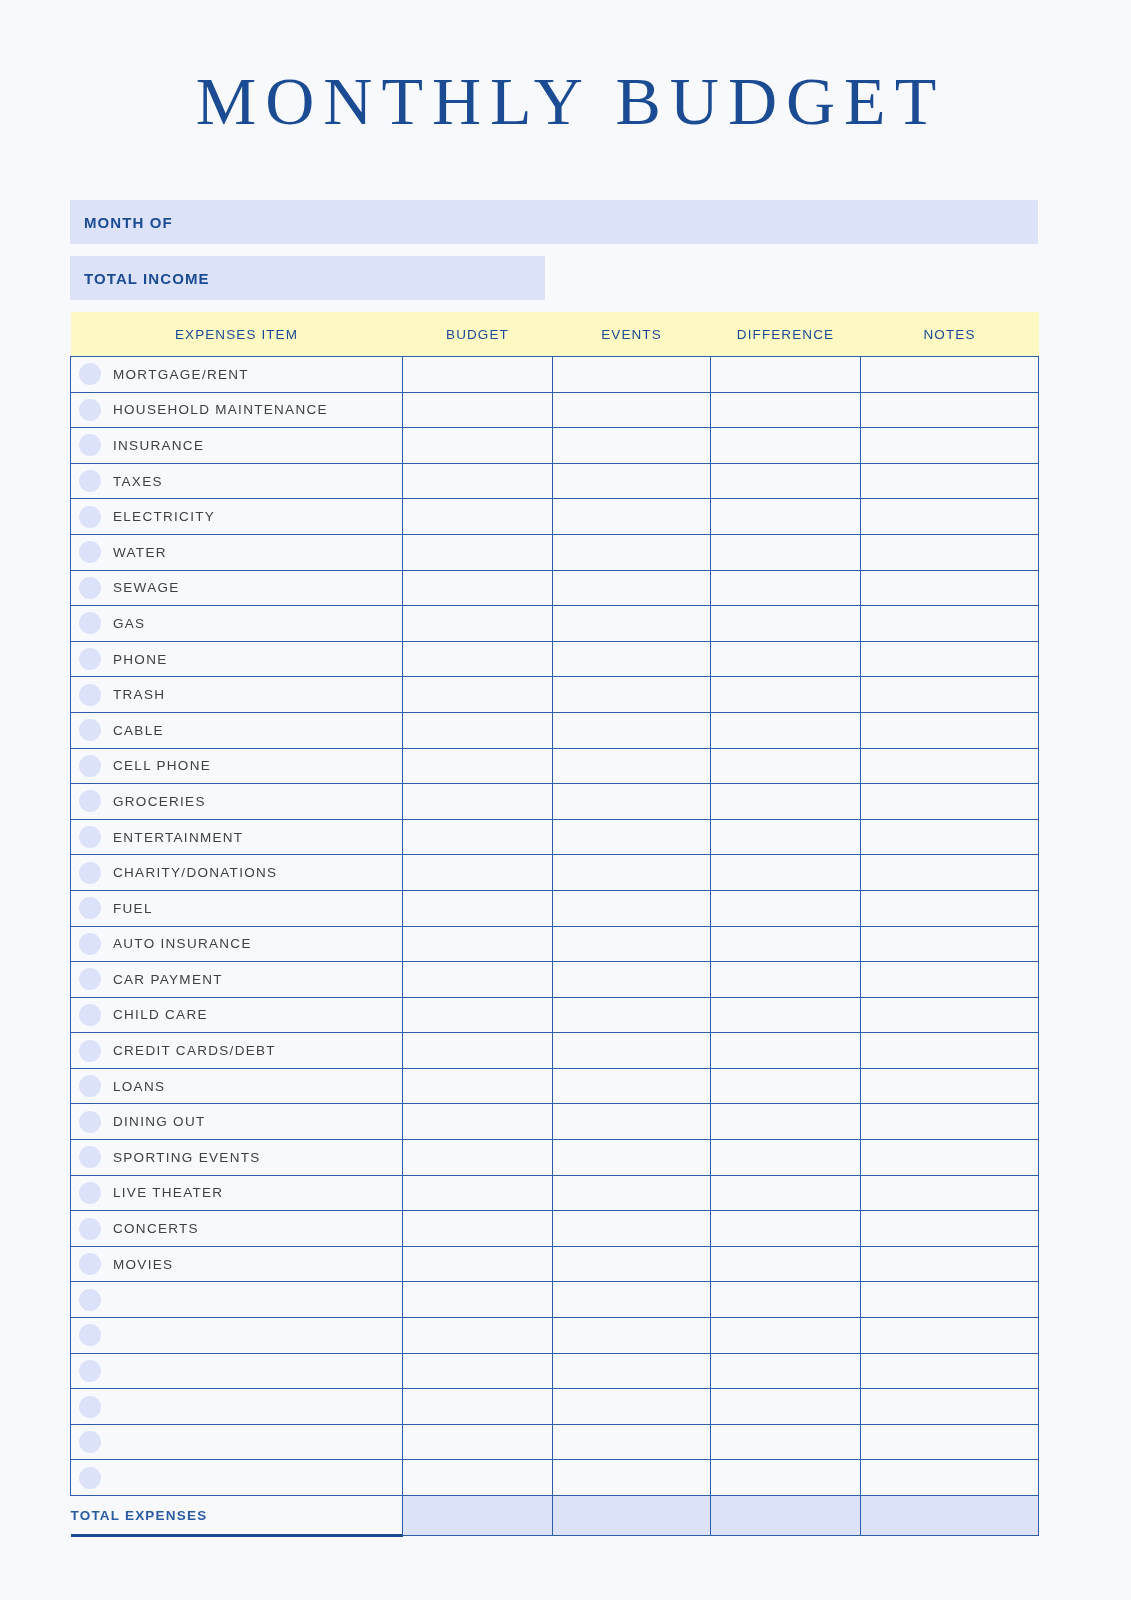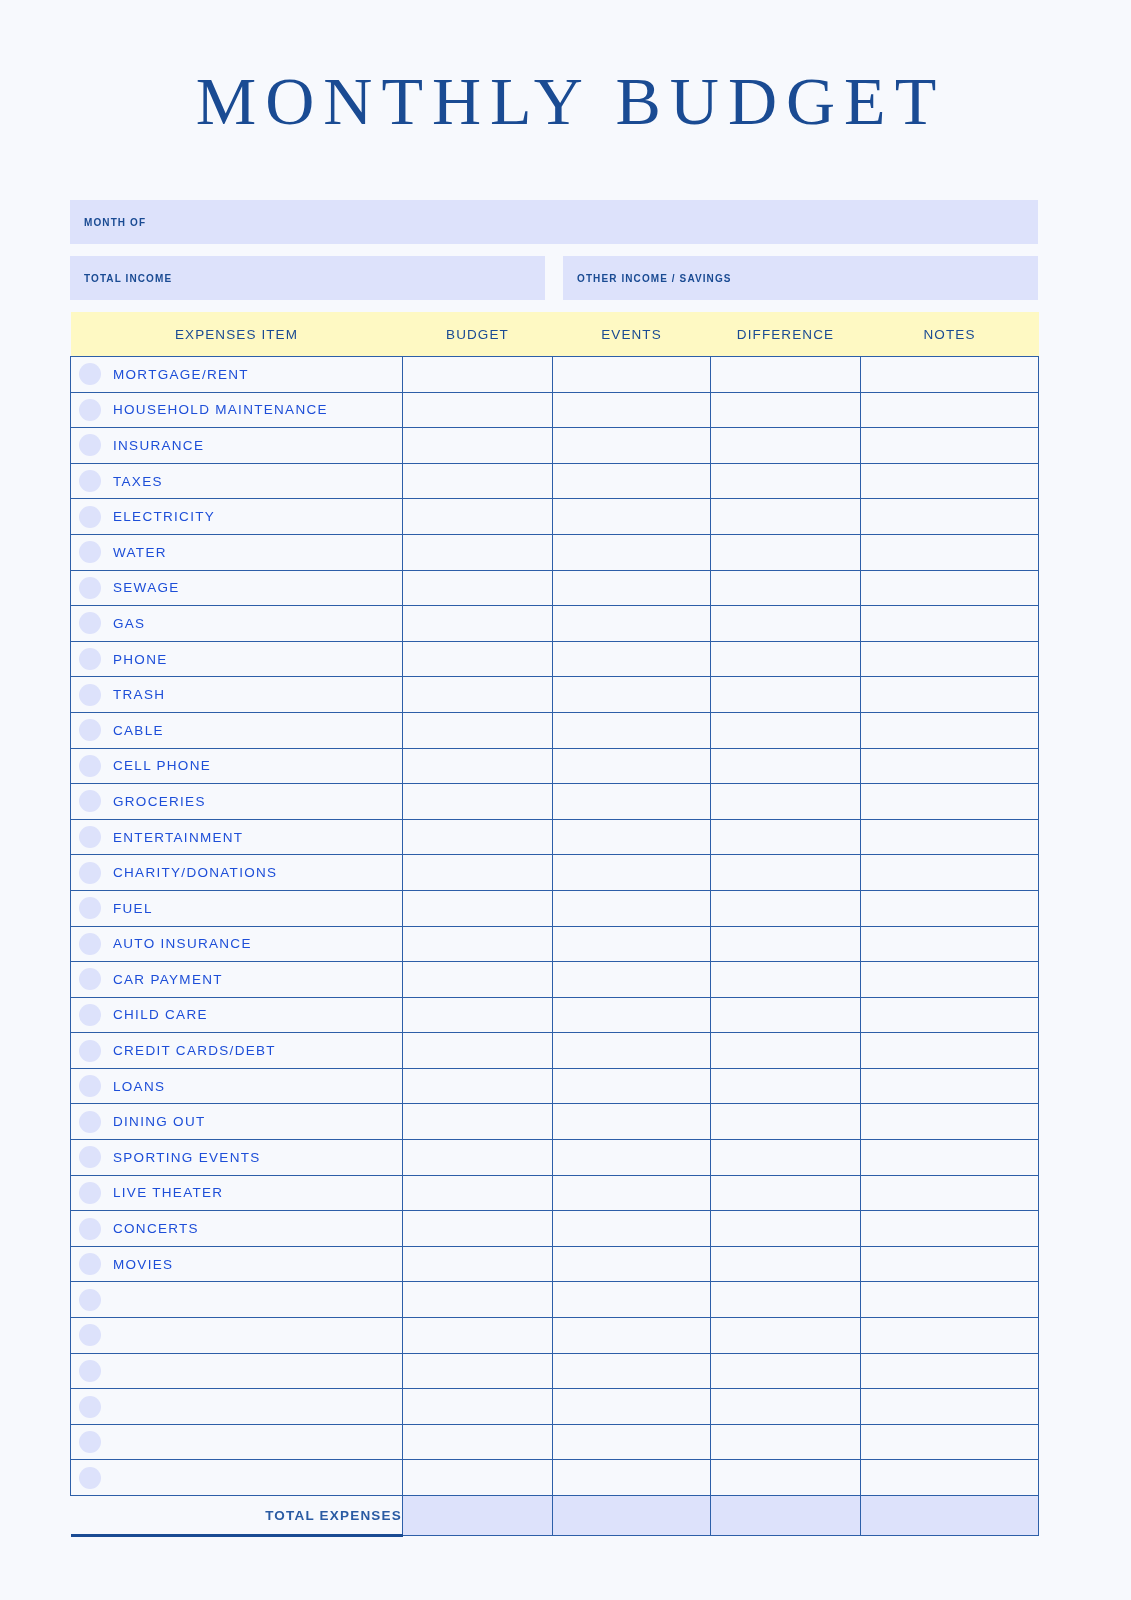--- a/index.html
+++ b/index.html
@@ -38,21 +38,21 @@
     top: 200px;
     width: 968px;
   }
   .bar {
     background: #dde2fb;
     height: 44px;
     display: flex;
     align-items: center;
     padding-left: 14px;
     box-sizing: border-box;
-    font-size: 10px;
+    font-size: 15px;
     font-weight: bold;
     letter-spacing: 1.1px;
     color: #1a4b93;
   }
   .row-two {
     display: flex;
     gap: 18px;
     margin-top: 12px;
   }
   .row-two .bar {
@@ -104,35 +104,35 @@
     width: 22px;
     height: 22px;
     border-radius: 50%;
     background: #dde2fb;
     flex: 0 0 22px;
     margin-right: 12px;
   }
   .item-label {
     font-size: 13.5px;
     letter-spacing: 1.3px;
-    color: #1d4ed8;
+    color: #404040;
     white-space: nowrap;
   }
   tbody tr:first-child td { border-top: 1px solid #2d5fa8; }
   .total-row td {
     background: #dde2fb;
     height: 38px;
     border-bottom: 1px solid #2d5fa8;
   }
   .total-row td:first-child {
     background: transparent;
     border-left: none;
     border-right: none;
     border-bottom: 3px solid #1a4b93;
-    text-align: right;
+    text-align: left;
     font-weight: bold;
     font-size: 13.5px;
     letter-spacing: 1.2px;
   }
   .total-row td.totalcell {
     border-right: 1px solid #2d5fa8;
   }
   .total-row td.totalcell.first { border-left: 1px solid #2d5fa8; }
 </style>
 </head>
@@ -144,23 +144,20 @@
 
   <div class="sheet">
 
     <div class="bar">
       <span>MONTH OF</span>
     </div>
 
     <div class="row-two">
       <div class="bar">
         <span>TOTAL  INCOME</span>
-      </div>
-      <div class="bar">
-        <span>OTHER INCOME / SAVINGS</span>
       </div>
     </div>
 
     <table>
       <colgroup>
         <col class="col-item">
         <col class="col-budget">
         <col class="col-actual">
         <col class="col-diff">
         <col class="col-notes">

